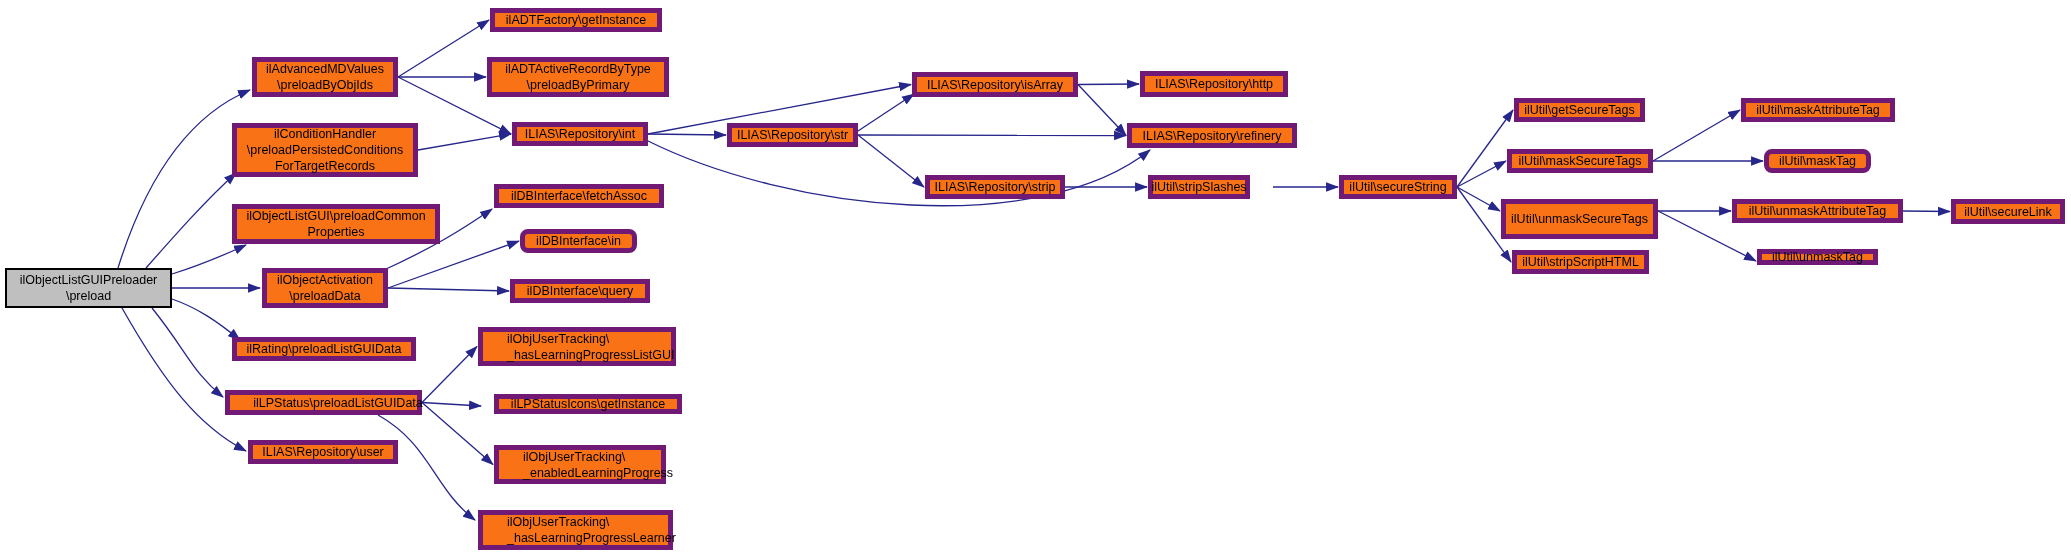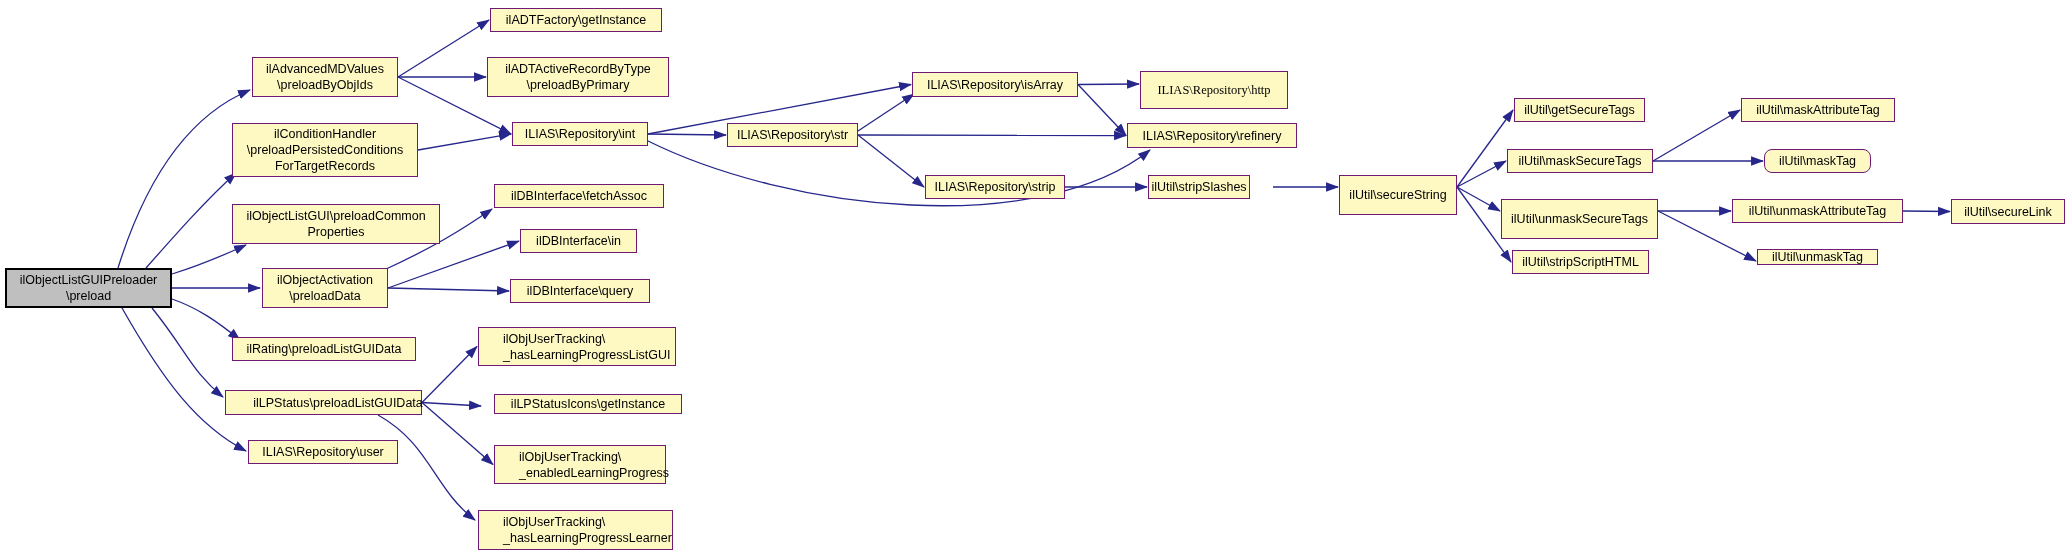--- a/index.html
+++ b/index.html
@@ -12,22 +12,22 @@
     overflow: hidden;
   }
   svg.edges {
     position: absolute;
     left: 0; top: 0;
     width: 2071px; height: 557px;
   }
   .node {
     position: absolute;
     box-sizing: border-box;
-    background: #fef9c3;
-    border: 1px solid #701a75;
+    background: #f97316;
+    border: 5px solid #701a75;
     color: #000000;
     font-size: 12.5px;
     line-height: 16px;
     display: flex;
     align-items: center;
     justify-content: center;
     text-align: center;
     white-space: pre-line;
     padding: 1px 4px;
     cursor: pointer;
@@ -105,36 +105,36 @@
       <div class="node" style="left: 262px; top: 268px; width: 126px; height: 40px;">ilObjectActivation
 \preloadData</div>
       <div class="node" style="left: 232px; top: 337px; width: 184px; height: 24px;">ilRating\preloadListGUIData</div>
       <div class="node" style="left: 225px; top: 390px; width: 197px; height: 25px; padding-left: 33px;">ilLPStatus\preloadListGUIData</div>
       <div class="node" style="left: 248px; top: 440px; width: 150px; height: 24px;">ILIAS\Repository\user</div>
       <div class="node" style="left: 490px; top: 8px; width: 172px; height: 24px;">ilADTFactory\getInstance</div>
       <div class="node" style="left: 487px; top: 57px; width: 182px; height: 40px;">ilADTActiveRecordByType
 \preloadByPrimary</div>
       <div class="node" style="left: 512px; top: 122px; width: 136px; height: 24px;">ILIAS\Repository\int</div>
       <div class="node" style="left: 494px; top: 184px; width: 170px; height: 24px;">ilDBInterface\fetchAssoc</div>
-      <div class="node" style="left: 520px; top: 229px; width: 117px; height: 24px;">ilDBInterface\in</div>
+      <div class="node" style="left: 520px; top: 229px; width: 117px; height: 24px; border-radius: 8px;">ilDBInterface\in</div>
       <div class="node" style="left: 510px; top: 279px; width: 140px; height: 24px;">ilDBInterface\query</div>
       <div class="node leftalign" style="left: 478px; top: 327px; width: 198px; height: 39px;">ilObjUserTracking\
 _hasLearningProgressListGUI</div>
       <div class="node" style="left: 494px; top: 394px; width: 188px; height: 20px;">ilLPStatusIcons\getInstance</div>
       <div class="node leftalign" style="left: 494px; top: 445px; width: 172px; height: 39px;">ilObjUserTracking\
 _enabledLearningProgress</div>
       <div class="node leftalign" style="left: 478px; top: 510px; width: 195px; height: 40px;">ilObjUserTracking\
 _hasLearningProgressLearner</div>
       <div class="node" style="left: 727px; top: 123px; width: 131px; height: 24px;">ILIAS\Repository\str</div>
       <div class="node" style="left: 912px; top: 72px; width: 166px; height: 25px;">ILIAS\Repository\isArray</div>
       <div class="node" style="left: 925px; top: 175px; width: 140px; height: 24px;">ILIAS\Repository\strip</div>
-      <div class="node" style="left: 1140px; top: 71px; width: 148px; height: 38px; font-family: Liberation Serif, serif;">ILIAS\Repository\http</div>
+      <div class="node" style="left: 1140px; top: 71px; width: 148px; height: 26px;">ILIAS\Repository\http</div>
       <div class="node" style="left: 1127px; top: 123px; width: 170px; height: 25px;">ILIAS\Repository\refinery</div>
       <div class="node" style="left: 1148px; top: 175px; width: 102px; height: 24px;">ilUtil\stripSlashes</div>
-      <div class="node" style="left: 1339px; top: 175px; width: 118px; height: 40px;">ilUtil\secureString</div>
+      <div class="node" style="left: 1339px; top: 175px; width: 118px; height: 24px;">ilUtil\secureString</div>
       <div class="node" style="left: 1514px; top: 98px; width: 131px; height: 24px;">ilUtil\getSecureTags</div>
       <div class="node" style="left: 1507px; top: 149px; width: 146px; height: 24px;">ilUtil\maskSecureTags</div>
       <div class="node" style="left: 1501px; top: 199px; width: 157px; height: 40px;">ilUtil\unmaskSecureTags</div>
       <div class="node" style="left: 1512px; top: 250px; width: 137px; height: 24px;">ilUtil\stripScriptHTML</div>
       <div class="node" style="left: 1741px; top: 98px; width: 154px; height: 24px;">ilUtil\maskAttributeTag</div>
       <div class="node" style="left: 1764px; top: 149px; width: 107px; height: 24px; border-radius: 8px;">ilUtil\maskTag</div>
       <div class="node" style="left: 1732px; top: 199px; width: 171px; height: 24px;">ilUtil\unmaskAttributeTag</div>
       <div class="node" style="left: 1757px; top: 249px; width: 121px; height: 16px;">ilUtil\unmaskTag</div>
       <div class="node" style="left: 1951px; top: 199px; width: 114px; height: 25px;">ilUtil\secureLink</div>
     </div>

